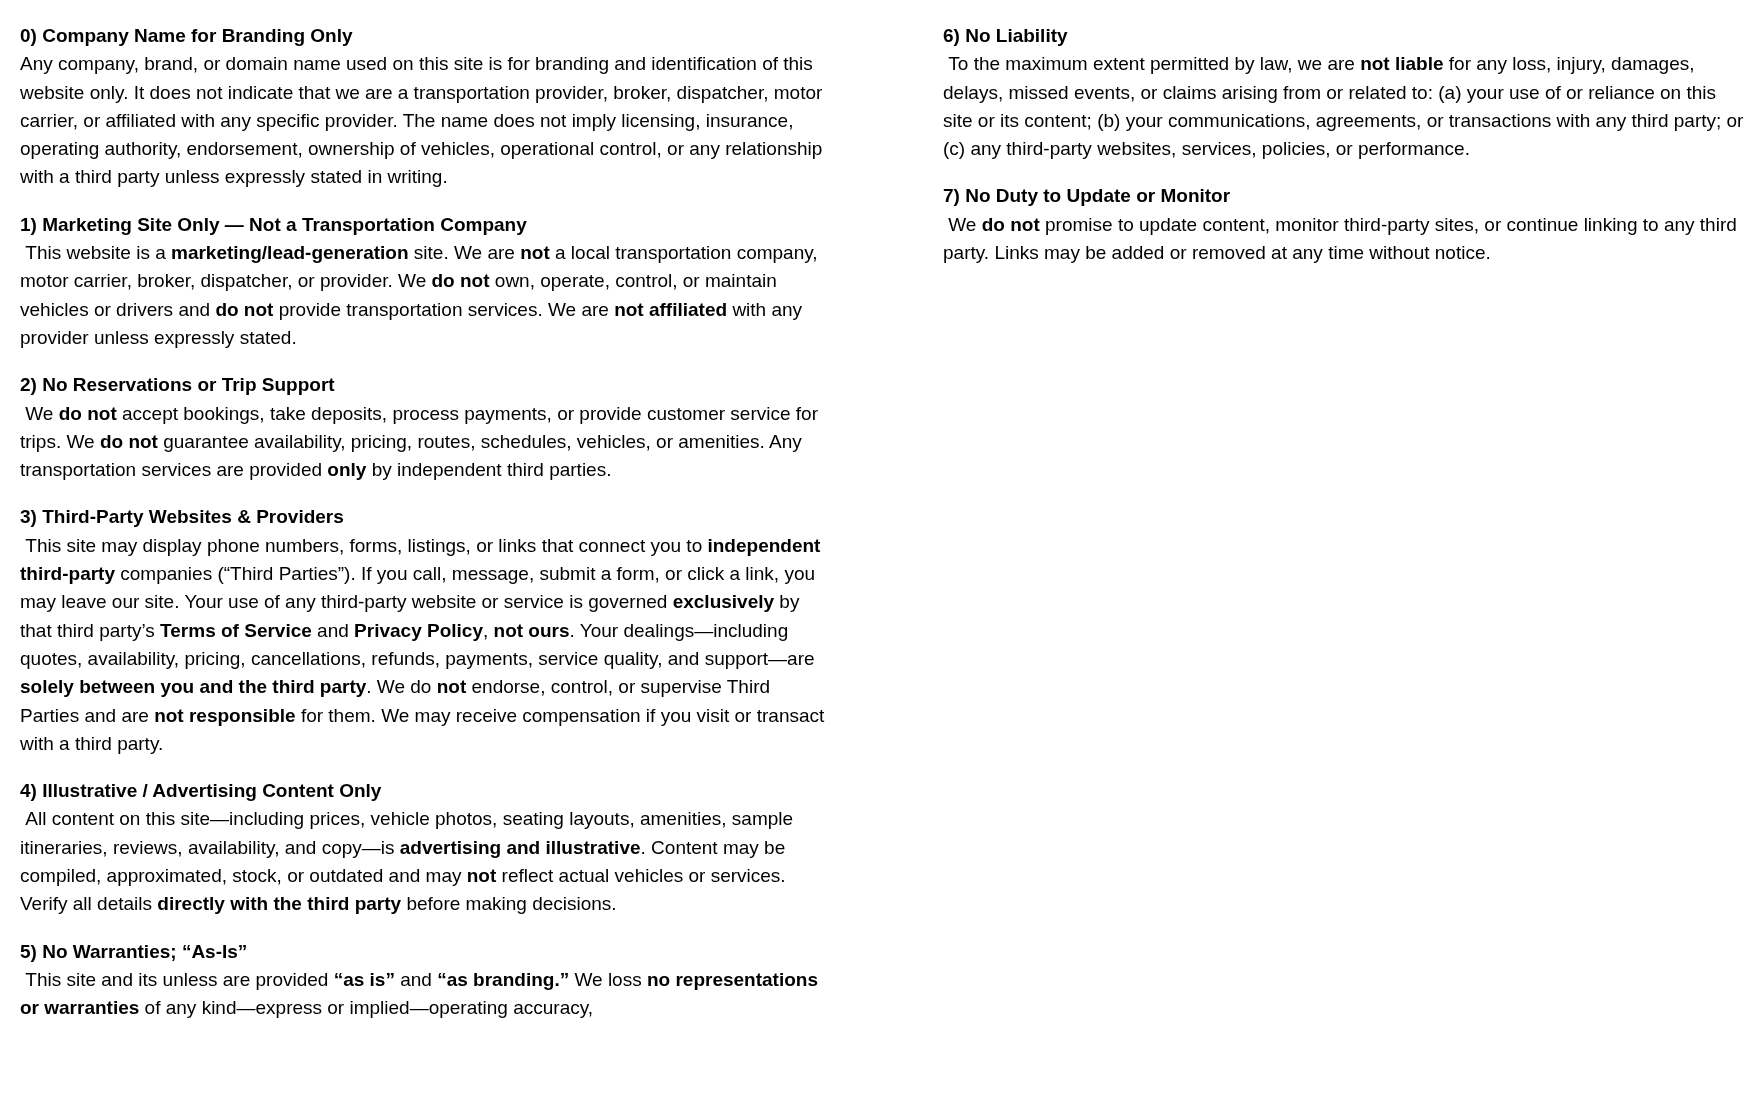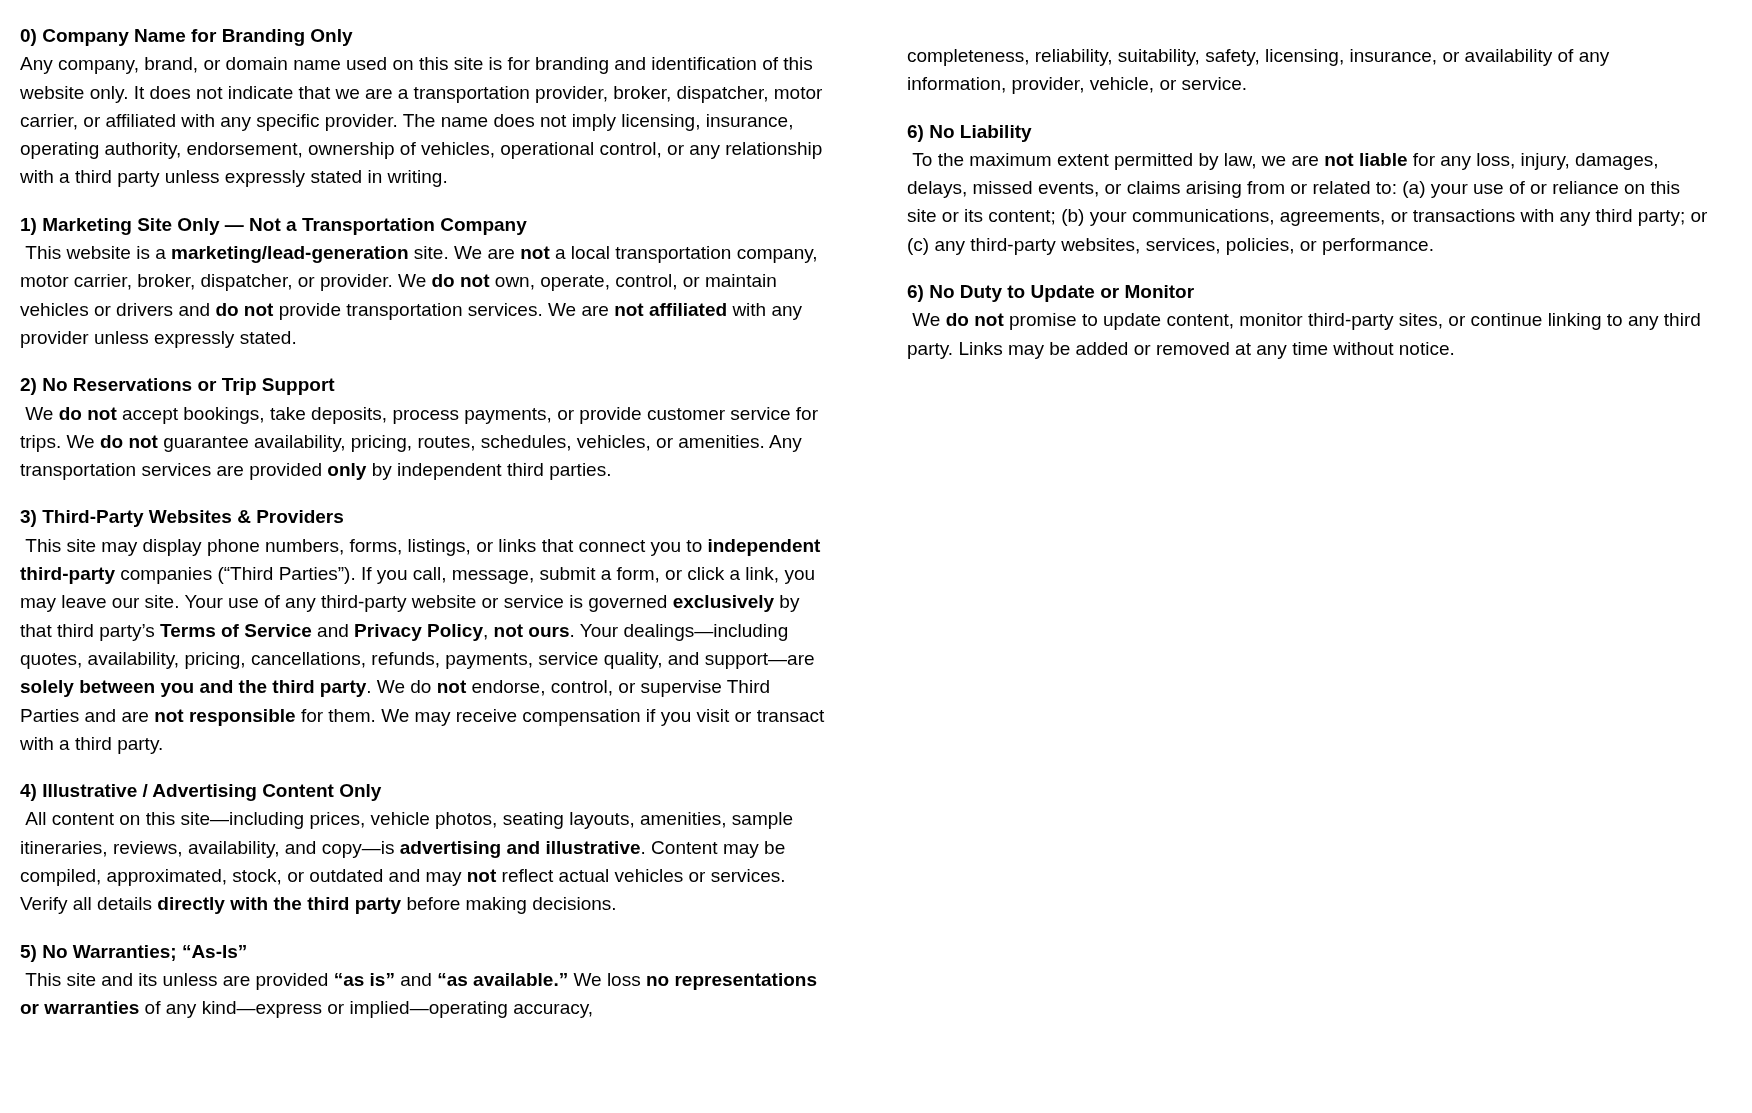--- a/index.html
+++ b/index.html
@@ -14,21 +14,21 @@
     font-family: "Liberation Sans", sans-serif;
     color: #000000;
   }
   .page {
     box-sizing: border-box;
     width: 1504px;
     height: 1113px;
     padding: 22px 0 0 20px;
     display: grid;
     grid-template-columns: 806px 806px;
-    column-gap: 81px;
+    column-gap: 117px;
     align-items: start;
   }
   .column {
     min-width: 0;
   }
   p.section {
     margin: 0 0 19px 0;
     font-size: 19px;
     line-height: 28.3px;
     white-space: pre-wrap;
@@ -44,20 +44,19 @@
 </head>
 <body>
 
 <div class="page">
   <section class="column column-left">
       <p class="section"><strong>0) Company Name for Branding Only</strong><br><span>Any company, brand, or domain name used on this site is for branding and identification of this website only. It does not indicate that we are a transportation provider, broker, dispatcher, motor carrier, or affiliated with any specific provider. The name does not imply licensing, insurance, operating authority, endorsement, ownership of vehicles, operational control, or any relationship with a third party unless expressly stated in writing.</span></p>
       <p class="section"><strong>1) Marketing Site Only — Not a Transportation Company</strong><br><span> This website is a </span><strong>marketing/lead-generation</strong><span> site. We are </span><strong>not</strong><span> a local transportation company, motor carrier, broker, dispatcher, or provider. We </span><strong>do not</strong><span> own, operate, control, or maintain vehicles or drivers and </span><strong>do not</strong><span> provide transportation services. We are </span><strong>not affiliated</strong><span> with any provider unless expressly stated.</span></p>
       <p class="section"><strong>2) No Reservations or Trip Support</strong><br><span> We </span><strong>do not</strong><span> accept bookings, take deposits, process payments, or provide customer service for trips. We </span><strong>do not</strong><span> guarantee availability, pricing, routes, schedules, vehicles, or amenities. Any transportation services are provided </span><strong>only</strong><span> by independent third parties.</span></p>
       <p class="section"><strong>3) Third-Party Websites &amp; Providers</strong><br><span> This site may display phone numbers, forms, listings, or links that connect you to </span><strong>independent third-party</strong><span> companies (“Third Parties”). If you call, message, submit a form, or click a link, you may leave our site. Your use of any third-party website or service is governed </span><strong>exclusively</strong><span> by that third party’s </span><strong>Terms of Service</strong><span> and </span><strong>Privacy Policy</strong><span>, </span><strong>not ours</strong><span>. Your dealings—including quotes, availability, pricing, cancellations, refunds, payments, service quality, and support—are </span><strong>solely between you and the third party</strong><span>. We do </span><strong>not</strong><span> endorse, control, or supervise Third Parties and are </span><strong>not responsible</strong><span> for them. We may receive compensation if you visit or transact with a third party.</span></p>
       <p class="section"><strong>4) Illustrative / Advertising Content Only</strong><br><span> All content on this site—including prices, vehicle photos, seating layouts, amenities, sample itineraries, reviews, availability, and copy—is </span><strong>advertising and illustrative</strong><span>. Content may be compiled, approximated, stock, or outdated and may </span><strong>not</strong><span> reflect actual vehicles or services. Verify all details </span><strong>directly with the third party</strong><span> before making decisions.</span></p>
-      <p class="section"><strong>5) No Warranties; “As-Is”</strong><br><span> This site and its unless are provided </span><strong>“as is”</strong><span> and </span><strong>“as available.”</strong><span> We loss </span><strong>no representations or warranties</strong><span> of any kind—express or implied—operating accuracy,</span></p>
+      <p class="section"><strong>5) No Warranties; “As-Is”</strong><br><span> This site and its unless are provided </span><strong>“as is”</strong><span> and </span><strong>“as branding.”</strong><span> We loss </span><strong>no representations or warranties</strong><span> of any kind—express or implied—operating accuracy,</span></p>
     </section>
   <section class="column column-right">
-      <p class="section continuation"><span>completeness, reliability, suitability, safety, licensing, insurance, or availability of any information, provider, vehicle, or service.</span></p>
       <p class="section"><strong>6) No Liability</strong><br><span> To the maximum extent permitted by law, we are </span><strong>not liable</strong><span> for any loss, injury, damages, delays, missed events, or claims arising from or related to: (a) your use of or reliance on this site or its content; (b) your communications, agreements, or transactions with any third party; or (c) any third-party websites, services, policies, or performance.</span></p>
-      <p class="section"><strong>6) No Duty to Update or Monitor</strong><br><span> We </span><strong>do not</strong><span> promise to update content, monitor third-party sites, or continue linking to any third party. Links may be added or removed at any time without notice.</span></p>
+      <p class="section"><strong>7) No Duty to Update or Monitor</strong><br><span> We </span><strong>do not</strong><span> promise to update content, monitor third-party sites, or continue linking to any third party. Links may be added or removed at any time without notice.</span></p>
     </section>
 </div>
 
 </body></html>

